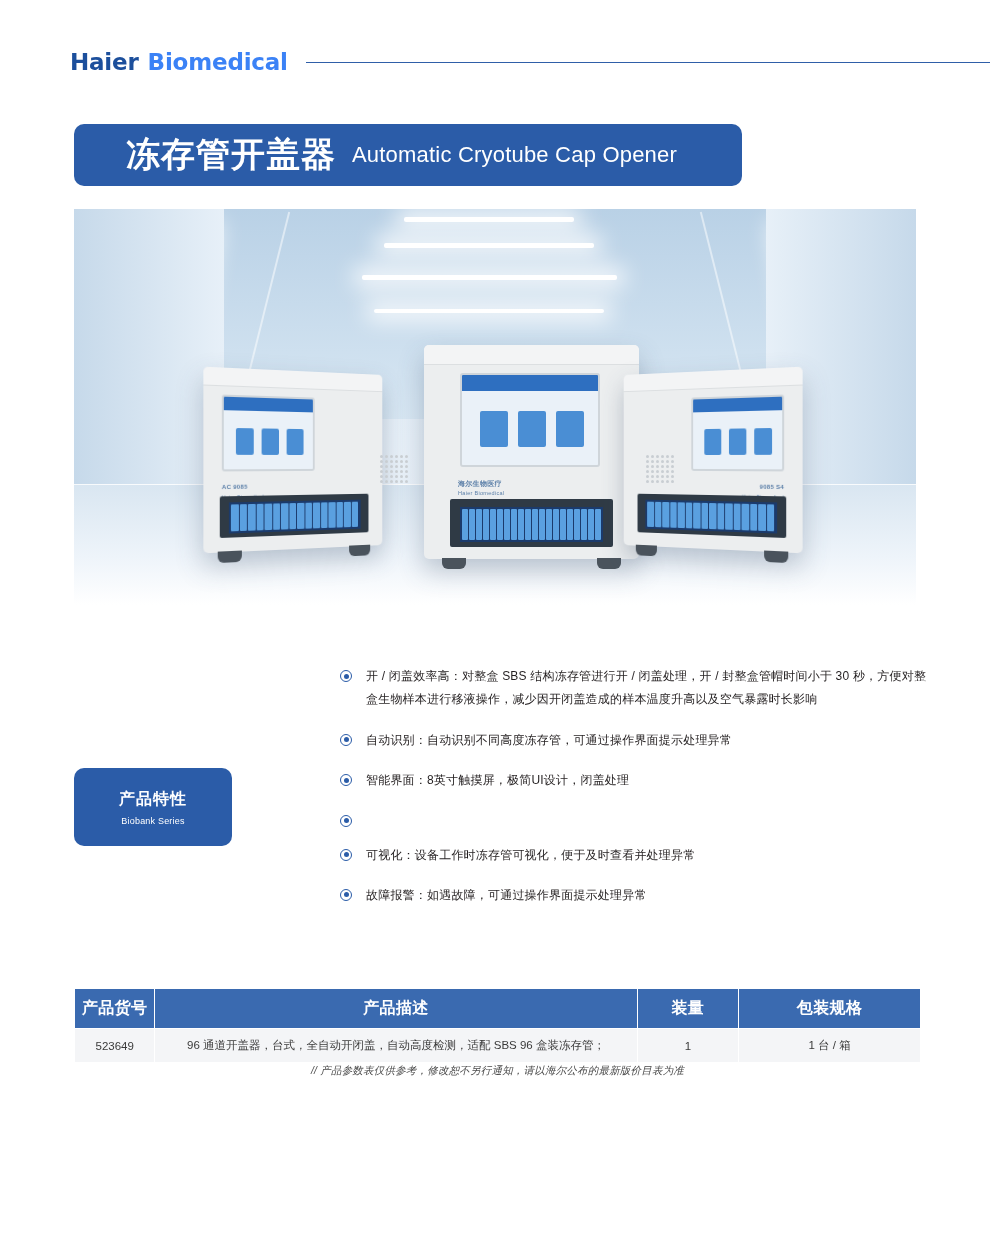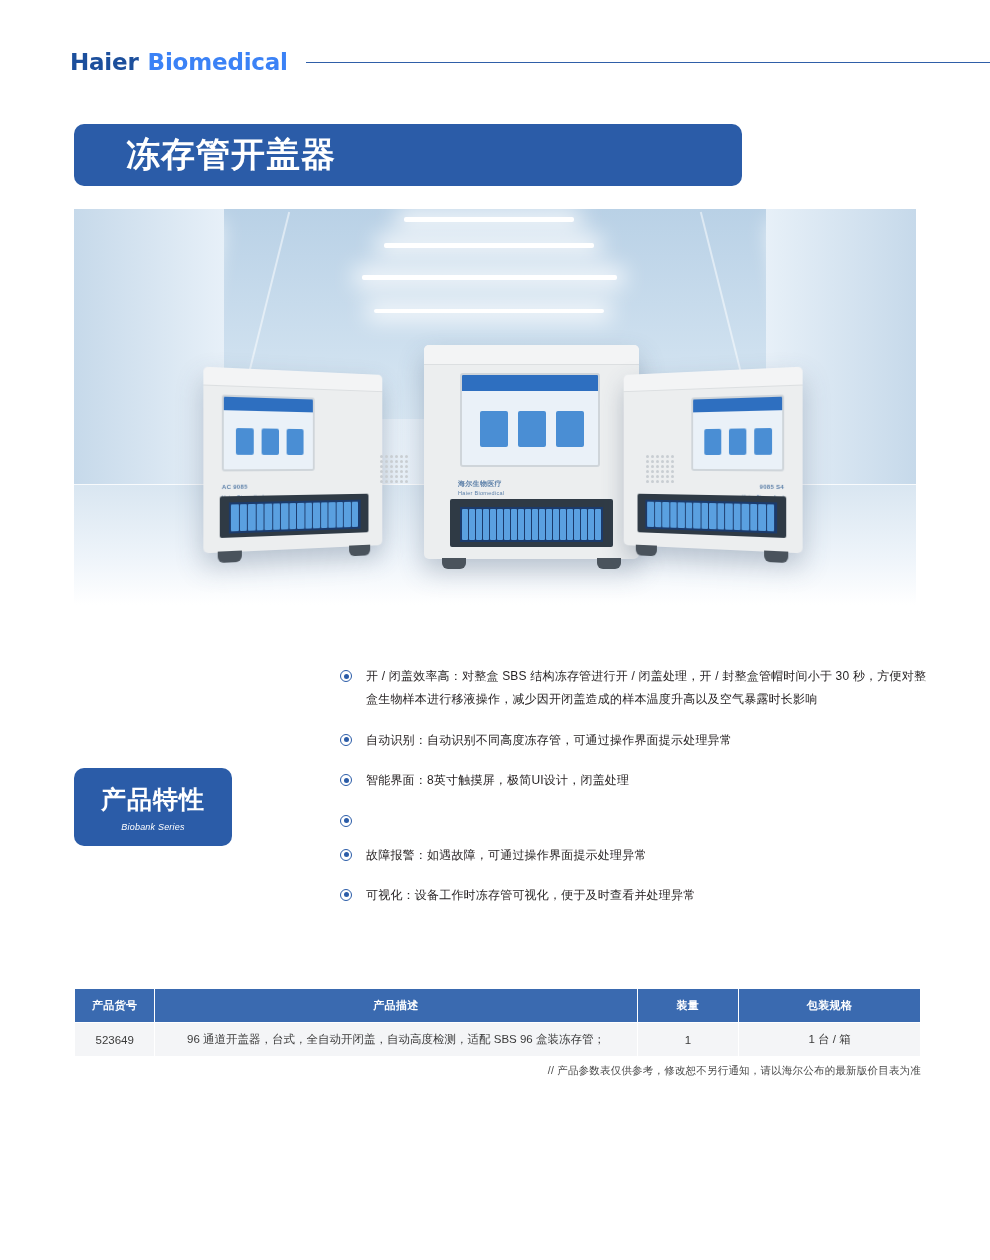--- a/index.html
+++ b/index.html
@@ -211,22 +211,22 @@
     width: 158px;
     height: 78px;
     background: #2b5ca8;
     border-radius: 10px;
     color: #fff;
     display: flex;
     flex-direction: column;
     align-items: center;
     justify-content: center;
   }
-  .badge .b-cn { font-size: 25px; font-weight: bold; letter-spacing: 1px; }
-  .badge .b-en { font-size: 9px; margin-top: 6px; letter-spacing: 0.2px; font-style: italic; }
+  .badge .b-cn { font-size: 16px; font-weight: bold; letter-spacing: 1px; }
+  .badge .b-en { font-size: 9px; margin-top: 6px; letter-spacing: 0.2px; }
 
   
   .features {
     position: absolute;
     left: 340px;
     top: 665px;
     width: 590px;
   }
   .feature {
     display: flex;
@@ -262,21 +262,21 @@
   .table {
     position: absolute;
     left: 74px;
     top: 988px;
     width: 847px;
     border-collapse: collapse;
   }
   .table th {
     background: #3a6ab0;
     color: #ffffff;
-    font-size: 11px;
+    font-size: 16px;
     font-weight: bold;
     padding: 9px 4px;
     border: 1px solid #ffffff;
     letter-spacing: 0.4px;
   }
   .table td {
     background: #f4f5f7;
     font-size: 11.5px;
     color: #3a3a3a;
     padding: 9px 6px;
@@ -286,39 +286,41 @@
   .col-a { width: 9.5%; }
   .col-b { width: 57%; }
   .col-c { width: 12%; }
   .col-d { width: 21.5%; }
 
   .note {
     position: absolute;
     left: 74px;
     top: 1064px;
     width: 847px;
-    text-align: right;
+    text-align: center;
     font-size: 10.5px;
     color: #4a4a4a;
+    font-style: italic;
     letter-spacing: 0.2px;
   }
 </style>
 </head>
 <body>
 
 <div class="header">
   <div class="logo">
     <span class="logo-haier">Haier</span>
     <span class="logo-bio">Biomedical</span>
   </div>
   <div class="logo-rule"></div>
 </div>
 
 <div class="title-banner">
   <span class="title-cn">冻存管开盖器</span>
+  <span class="title-en">Automatic Cryotube Cap Opener</span>
 </div>
 
 <div class="hero">
   <div class="ceiling"></div>
 
   <div class="light" style="left:330px; top:8px; width:170px; height:5px;"></div>
   <div class="light" style="left:310px; top:34px; width:210px; height:5px;"></div>
   <div class="light" style="left:288px; top:66px; width:255px; height:5px;"></div>
   <div class="light" style="left:300px; top:100px; width:230px; height:4px;"></div>
   <div class="light" style="left:120px; top:18px; width:5px; height:150px; transform:rotate(11deg);"></div>
@@ -541,25 +543,25 @@
   </div>
   <div class="feature">
     <span class="f-bullet"></span>
     <span class="f-text">智能界面：8英寸触摸屏，极简UI设计，闭盖处理</span>
   </div>
   <div class="feature">
     <span class="f-bullet"></span>
   </div>
   <div class="feature">
     <span class="f-bullet"></span>
-    <span class="f-text">故障报警：如遇故障，可通过操作界面提示处理异常</span>
+    <span class="f-text">可视化：设备工作时冻存管可视化，便于及时查看并处理异常</span>
   </div>
   <div class="feature">
     <span class="f-bullet"></span>
-    <span class="f-text">可视化：设备工作时冻存管可视化，便于及时查看并处理异常</span>
+    <span class="f-text">故障报警：如遇故障，可通过操作界面提示处理异常</span>
   </div>
 </div>
 
 <table class="table">
   <thead>
     <tr>
       <th class="col-a">产品货号</th>
       <th class="col-b">产品描述</th>
       <th class="col-c">装量</th>
       <th class="col-d">包装规格</th>

